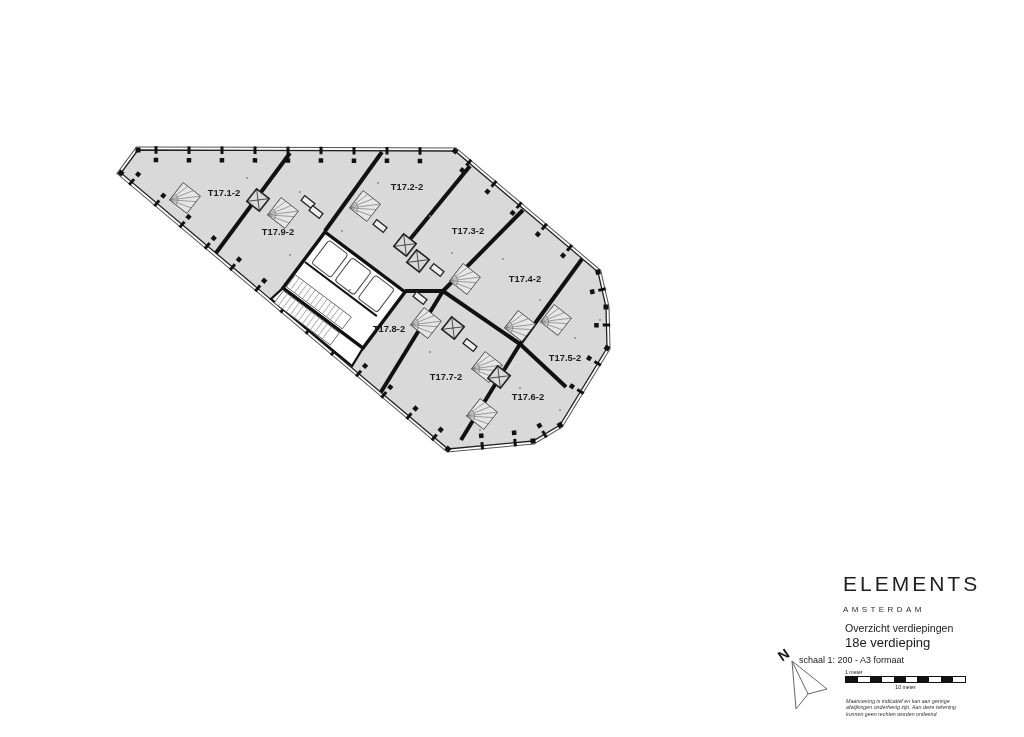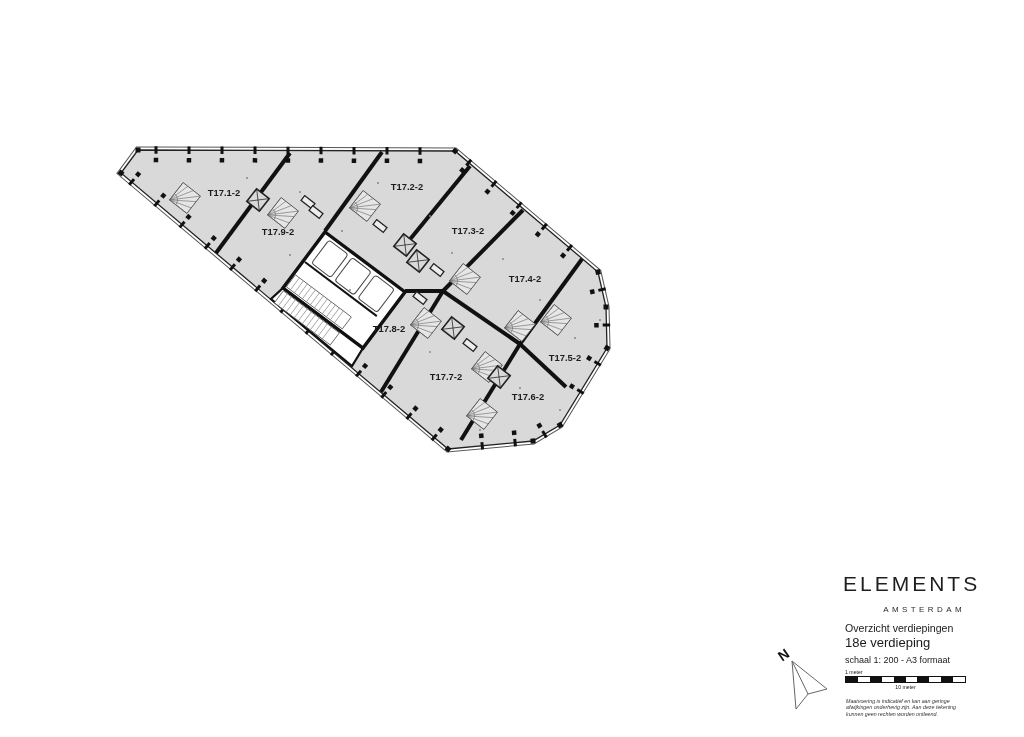--- a/index.html
+++ b/index.html
@@ -5,24 +5,24 @@
   html,body{margin:0;padding:0;background:#ffffff;}
   #stage{position:relative;width:1002px;height:737px;background:#fff;overflow:hidden;
          font-family:"Liberation Sans",sans-serif;color:#1a1a1a;}
   #plan-svg{position:absolute;left:0;top:0;}
   .unit-label{font-family:"Liberation Sans",sans-serif;font-size:9.4px;font-weight:bold;fill:#1c1c1c;}
   
   .tb{position:absolute;white-space:nowrap;}
   #brand{left:843px;top:572px;width:122px;font-size:21px;letter-spacing:3px;font-weight:500;
          color:#1e1e1e;text-align:left;}
   #brand-city{left:843px;top:605px;width:122px;font-size:8px;letter-spacing:3.4px;color:#2a2a2a;
-              text-align:right;}
+              text-align:left;}
   #tb-title{left:845px;top:622px;font-size:10.6px;font-weight:normal;}
   #tb-subtitle{left:845px;top:635px;font-size:13px;}
-  #tb-scale{left:845px;top:655px;font-size:9px;text-align:center;}
+  #tb-scale{left:799px;top:655px;font-size:9px;text-align:center;}
   #scalebar-wrap{left:845px;top:669px;width:121px;}
   #scalebar-label-top{font-size:5.2px;margin-bottom:1px;}
   #scalebar{display:flex;width:119px;height:5px;border:1px solid #111;background:#fff;}
   #scalebar .seg{flex:1 1 auto;height:100%;}
   #scalebar-label-bottom{font-size:5.2px;text-align:center;margin-top:1px;}
   #disclaimer{left:846px;top:698px;font-size:5.3px;font-style:italic;color:#333;
               line-height:1.18;white-space:normal;width:130px;}
   #disclaimer div{white-space:nowrap;}
 </style>
 </head>

